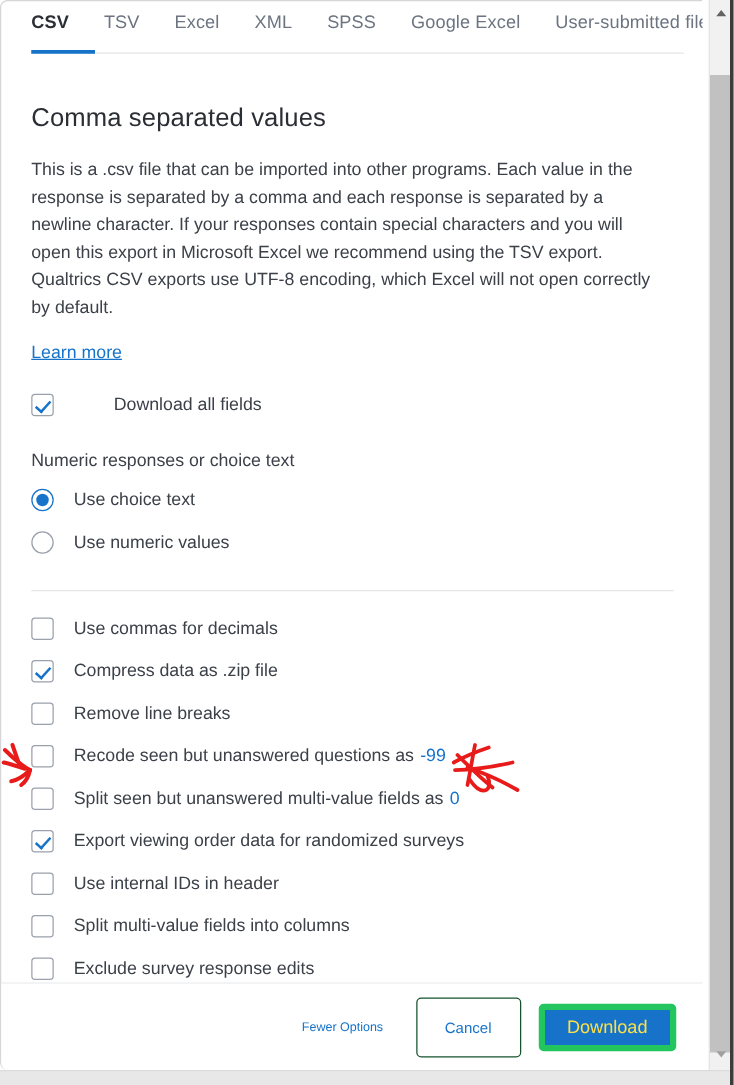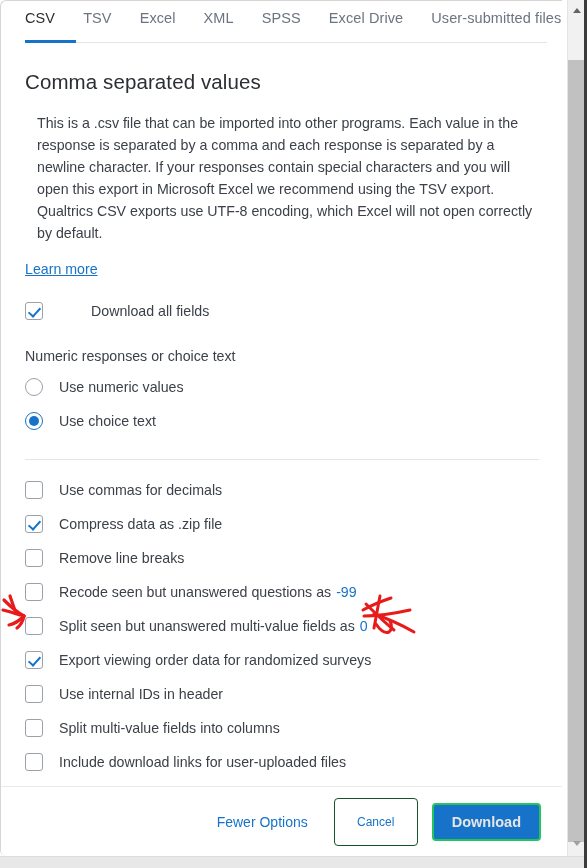--- a/index.html
+++ b/index.html
@@ -47,56 +47,56 @@
   }
   .tab {
     font-size: 14.5px;
     color: #6b7480;
     padding: 9px 0 0 0;
     margin-right: 28px;
     white-space: nowrap;
     cursor: pointer;
     letter-spacing: .1px;
   }
-  .tab.active { color: #2b2e34; font-weight: 400; }
+  .tab.active { color: #2b2e34; font-weight: 700; }
   .tab-underline-track {
     position: absolute;
     left: 24px; top: 41px;
     width: 522px;
     height: 1px;
     background: #e3e5e8;
   }
   .tab-underline-active {
     position: absolute;
     left: 24px; top: 39px;
     width: 51px;
     height: 3px;
     background: #1673c9;
   }
 
   
   .body-area {
     position: absolute;
-    left: 0; top: 29px;
+    left: 0; top: 42px;
     width: 562px;
     height: 741px;
     padding: 0 24px;
   }
 
   h1.title {
     margin: 0;
     padding-top: 40px;
     font-size: 20.5px;
     font-weight: 400;
     color: #2b2e34;
     letter-spacing: .1px;
   }
 
   p.desc {
-    margin: 18px 0 0 12px;
+    margin: 18px 0 0 0;
     width: 500px;
     font-size: 14.2px;
     line-height: 22px;
     color: #3c4149;
   }
 
   a.learn-more {
     display: inline-block;
     margin-top: 17px;
     font-size: 14.2px;
@@ -193,50 +193,49 @@
     left: 0; top: 786px;
     width: 562px;
     height: 70px;
     display: flex;
     align-items: center;
     justify-content: flex-end;
     padding-right: 22px;
     background: #ffffff;
   }
   .link-btn {
-    font-size: 14px;
+    font-size: 10px;
     color: #1673c9;
     cursor: pointer;
     margin-right: 26px;
   }
   .btn-outline {
     min-width: 84px;
     height: 48px;
     border: 1px solid #14532d;
     border-radius: 4px;
     background: #fff;
     color: #1673c9;
     font-size: 12px;
     font-family: "Liberation Sans", sans-serif;
     cursor: pointer;
     margin-right: 14px;
     padding: 0 18px;
   }
   .btn-primary {
     min-width: 96px;
     height: 38px;
-    border: 2px solid #22c55e;
+    border: 5px solid #22c55e;
     border-radius: 4px;
     background: #1673c9;
-    color: #e5e5e5;
+    color: #fde047;
     font-size: 14.5px;
     font-family: "Liberation Sans", sans-serif;
     cursor: pointer;
     padding: 0 18px;
-    font-weight: bold;
   }
 
   
   .scrollbar {
     position: absolute;
     right: 3px; top: 0;
     width: 17px;
     height: 856px;
     background: #f1f1f1;
     border-left: 1px solid #e4e4e4;
@@ -294,21 +293,21 @@
 
   <div class="modal-card">
 
     <div class="tabs-wrap">
       <div class="tabs-row">
         <div class="tab active">CSV</div>
         <div class="tab">TSV</div>
         <div class="tab">Excel</div>
         <div class="tab">XML</div>
         <div class="tab">SPSS</div>
-        <div class="tab">Excel Drive</div>
+        <div class="tab">Google Excel</div>
         <div class="tab">User-submitted files</div>
       </div>
       <div class="tab-underline-track"></div>
       <div class="tab-underline-active"></div>
     </div>
 
     <div class="body-area">
 
       <h1 class="title">Comma separated values</h1>
 
@@ -319,29 +318,29 @@
       
       <div class="opt-row" style="margin-top:22px;gap:32px;">
         <span class="cb checked"></span>
         <span class="opt-label">Download all fields</span>
       </div>
 
       
       <div class="group-label">Numeric responses or choice text</div>
 
       <div class="opt-row">
+        <span class="rb selected"></span>
+        <span class="opt-label">Use choice text</span>
+      </div>
+
+      <div class="opt-row">
         <span class="rb"></span>
         <span class="opt-label">Use numeric values</span>
       </div>
 
-      <div class="opt-row">
-        <span class="rb selected"></span>
-        <span class="opt-label">Use choice text</span>
-      </div>
-
       <div class="divider"></div>
       <div class="spacer-after-divider"></div>
 
       
       <div class="opt-row">
         <span class="cb"></span>
         <span class="opt-label">Use commas for decimals</span>
       </div>
 
       <div class="opt-row">
@@ -374,20 +373,24 @@
       <div class="opt-row">
         <span class="cb"></span>
         <span class="opt-label">Use internal IDs in header</span>
       </div>
 
       <div class="opt-row">
         <span class="cb"></span>
         <span class="opt-label">Split multi-value fields into columns</span>
       </div>
 
+      <div class="opt-row">
+        <span class="cb"></span>
+        <span class="opt-label">Exclude survey response edits</span>
+      </div>
 
       <div class="opt-row">
         <span class="cb"></span>
         <span class="opt-label">Include download links for user-uploaded files</span>
       </div>
 
     </div>
 
     <div class="footer-sep"></div>
     <div class="footer">

